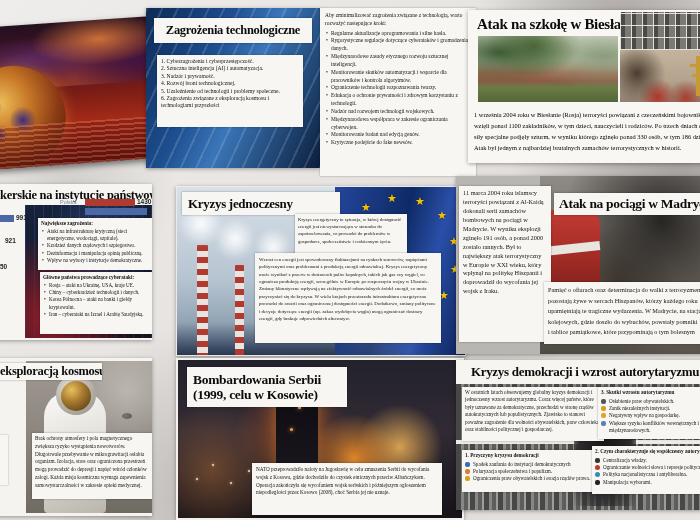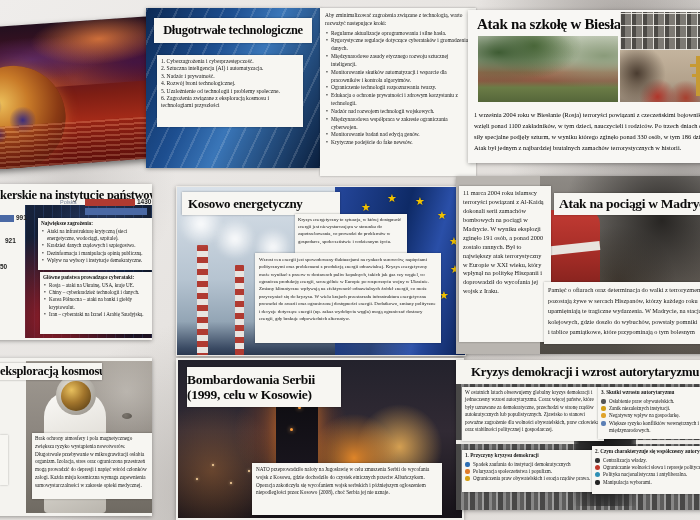--- a/index.html
+++ b/index.html
@@ -132,21 +132,21 @@
   #serbia-card{left:176px;top:358px;width:284px;height:158px;
     background:radial-gradient(circle at 62% 62%, rgba(255,150,40,.85), rgba(255,150,40,0) 22%),
       radial-gradient(circle at 78% 55%, rgba(255,190,90,.8), rgba(255,190,90,0) 18%),
       radial-gradient(circle at 40% 45%, rgba(200,90,30,.5), transparent 30%),
       radial-gradient(circle at 12% 70%, rgba(230,140,60,.35), transparent 25%),
       linear-gradient(180deg,#23222c 0%,#312a34 45%,#161218 100%);border:2px solid #f2f1ed;}
   #serbia-tower{position:absolute;left:98px;top:28px;width:42px;height:96px;
     background:linear-gradient(180deg,#0d0c10 0%,#1b1720 100%);box-shadow:0 0 18px rgba(255,140,40,.5);}
   #serbia-tower i{position:absolute;background:#ff9e3c;width:3px;height:3px;border-radius:50%;box-shadow:0 0 4px #ffb25e;}
   .citylight{position:absolute;width:2px;height:2px;border-radius:50%;background:#ffd9a0;box-shadow:0 0 3px #ffd9a0;}
-  #serbia-title-box{left:9px;top:7px;width:154px;height:40px;display:flex;flex-direction:column;justify-content:center;padding-left:0;}
+  #serbia-title-box{left:9px;top:7px;width:154px;height:40px;display:flex;flex-direction:column;justify-content:center;padding-left:6px;}
   #serbia-title-box .title{font-size:13.5px;line-height:1.12;}
   #serbia-body{left:74px;top:103px;width:182px;height:46px;padding:3px 4px;font-size:5.2px;line-height:1.5;}
   
   #demo-card{left:456px;top:360px;width:258px;height:150px;background:#edebe7;}
   .crowd{position:absolute;left:0;right:0;opacity:.8;
     background:repeating-linear-gradient(90deg,#1f1f1f 0 5px,#6e6e6e 5px 8px,#3a3a3a 8px 12px,#8a8a8a 12px 14px);}
   #demo-figure{position:absolute;left:118px;top:34px;width:62px;height:112px;
     background:radial-gradient(ellipse at 50% 30%, #141414 0%, #2b2b2b 60%, rgba(43,43,43,.0) 100%);}
   #demo-title-strip{position:absolute;left:0;top:0;right:0;height:24px;background:rgba(246,245,241,.92);}
   #demo-title{position:absolute;left:0;top:4px;width:100%;text-align:center;font-size:13px;}
@@ -167,21 +167,21 @@
       <i style="left:10px;top:28px;width:34px;height:22px;"></i>
       <i style="left:48px;top:40px;width:26px;height:30px;"></i>
       <i style="left:26px;top:60px;width:20px;height:16px;"></i>
     </div>
     <div class="water"></div>
   </div>
 
   <div class="card" id="tech-card">
     <div class="streaks"></div>
     <div class="wbox" id="tech-title-box">
-      <span class="title">Długotrwałe technologiczne</span>
+      <span class="title">Zagrożenia technologiczne</span>
     </div>
     <div class="wbox" id="tech-list-box">
       <ul>
         <li>1. Cyberzagrożenia i cyberprzestępczość.</li>
         <li>2. Sztuczna inteligencja (AI) i automatyzacja.</li>
         <li>3. Nadzór i prywatność.</li>
         <li>4. Rozwój broni technologicznej.</li>
         <li>5. Uzależnienie od technologii i problemy społeczne.</li>
         <li>6. Zagrożenia związane z eksploracją kosmosu i technologiami przyszłości</li>
       </ul>
@@ -262,21 +262,21 @@
       <b style="left:26px;top:14px;">★</b>
       <b style="left:52px;top:5px;">★</b>
       <b style="left:80px;top:8px;">★</b>
       <b style="left:102px;top:22px;">★</b>
       <b style="left:114px;top:48px;">★</b>
       <b style="left:115px;top:76px;">★</b>
       <b style="left:104px;top:102px;">★</b>
       <b style="left:84px;top:120px;">★</b>
     </div>
     <div class="wbox" id="energy-title-box">
-      <span class="title">Kosowo energetyczny</span>
+      <span class="title">Kryzys jednoczesny</span>
     </div>
     <div class="wbox" id="energy-def">Kryzys energetyczny to sytuacja, w której dostępność energii jest niewystarczająca w stosunku do zapotrzebowania, co prowadzi do problemów w gospodarce, społeczeństwie i codziennym życiu.</div>
     <div class="wbox" id="energy-body">Wzrost cen energii jest spowodowany fluktuacjami na rynkach surowców, napięciami politycznymi oraz problemami z produkcją energii odnawialnej. Kryzys energetyczny może wynikać z przerw w dostawach paliw kopalnych, takich jak gaz czy węgiel, co ogranicza produkcję energii, szczególnie w Europie po rozpoczęciu wojny w Ukrainie. Zmiany klimatyczne wpływają na efektywność odnawialnych źródeł energii, co może przyczyniać się do kryzysu. W wielu krajach przestarzała infrastruktura energetyczna prowadzi do awarii oraz ograniczonej dostępności energii. Dodatkowo, zmiany polityczne i decyzje dotyczące energii (np. zakaz wydobycia węgla) mogą ograniczać dostawy energii, gdy brakuje odpowiednich alternatyw.</div>
   </div>
 
   <div class="card" id="madrid-card">
     <div id="madrid-photo"></div>
     <div id="madrid-train"></div>
     <div class="wbox" id="madrid-title-box">
       <span class="title">Atak na pociągi w Madrycie</span>

